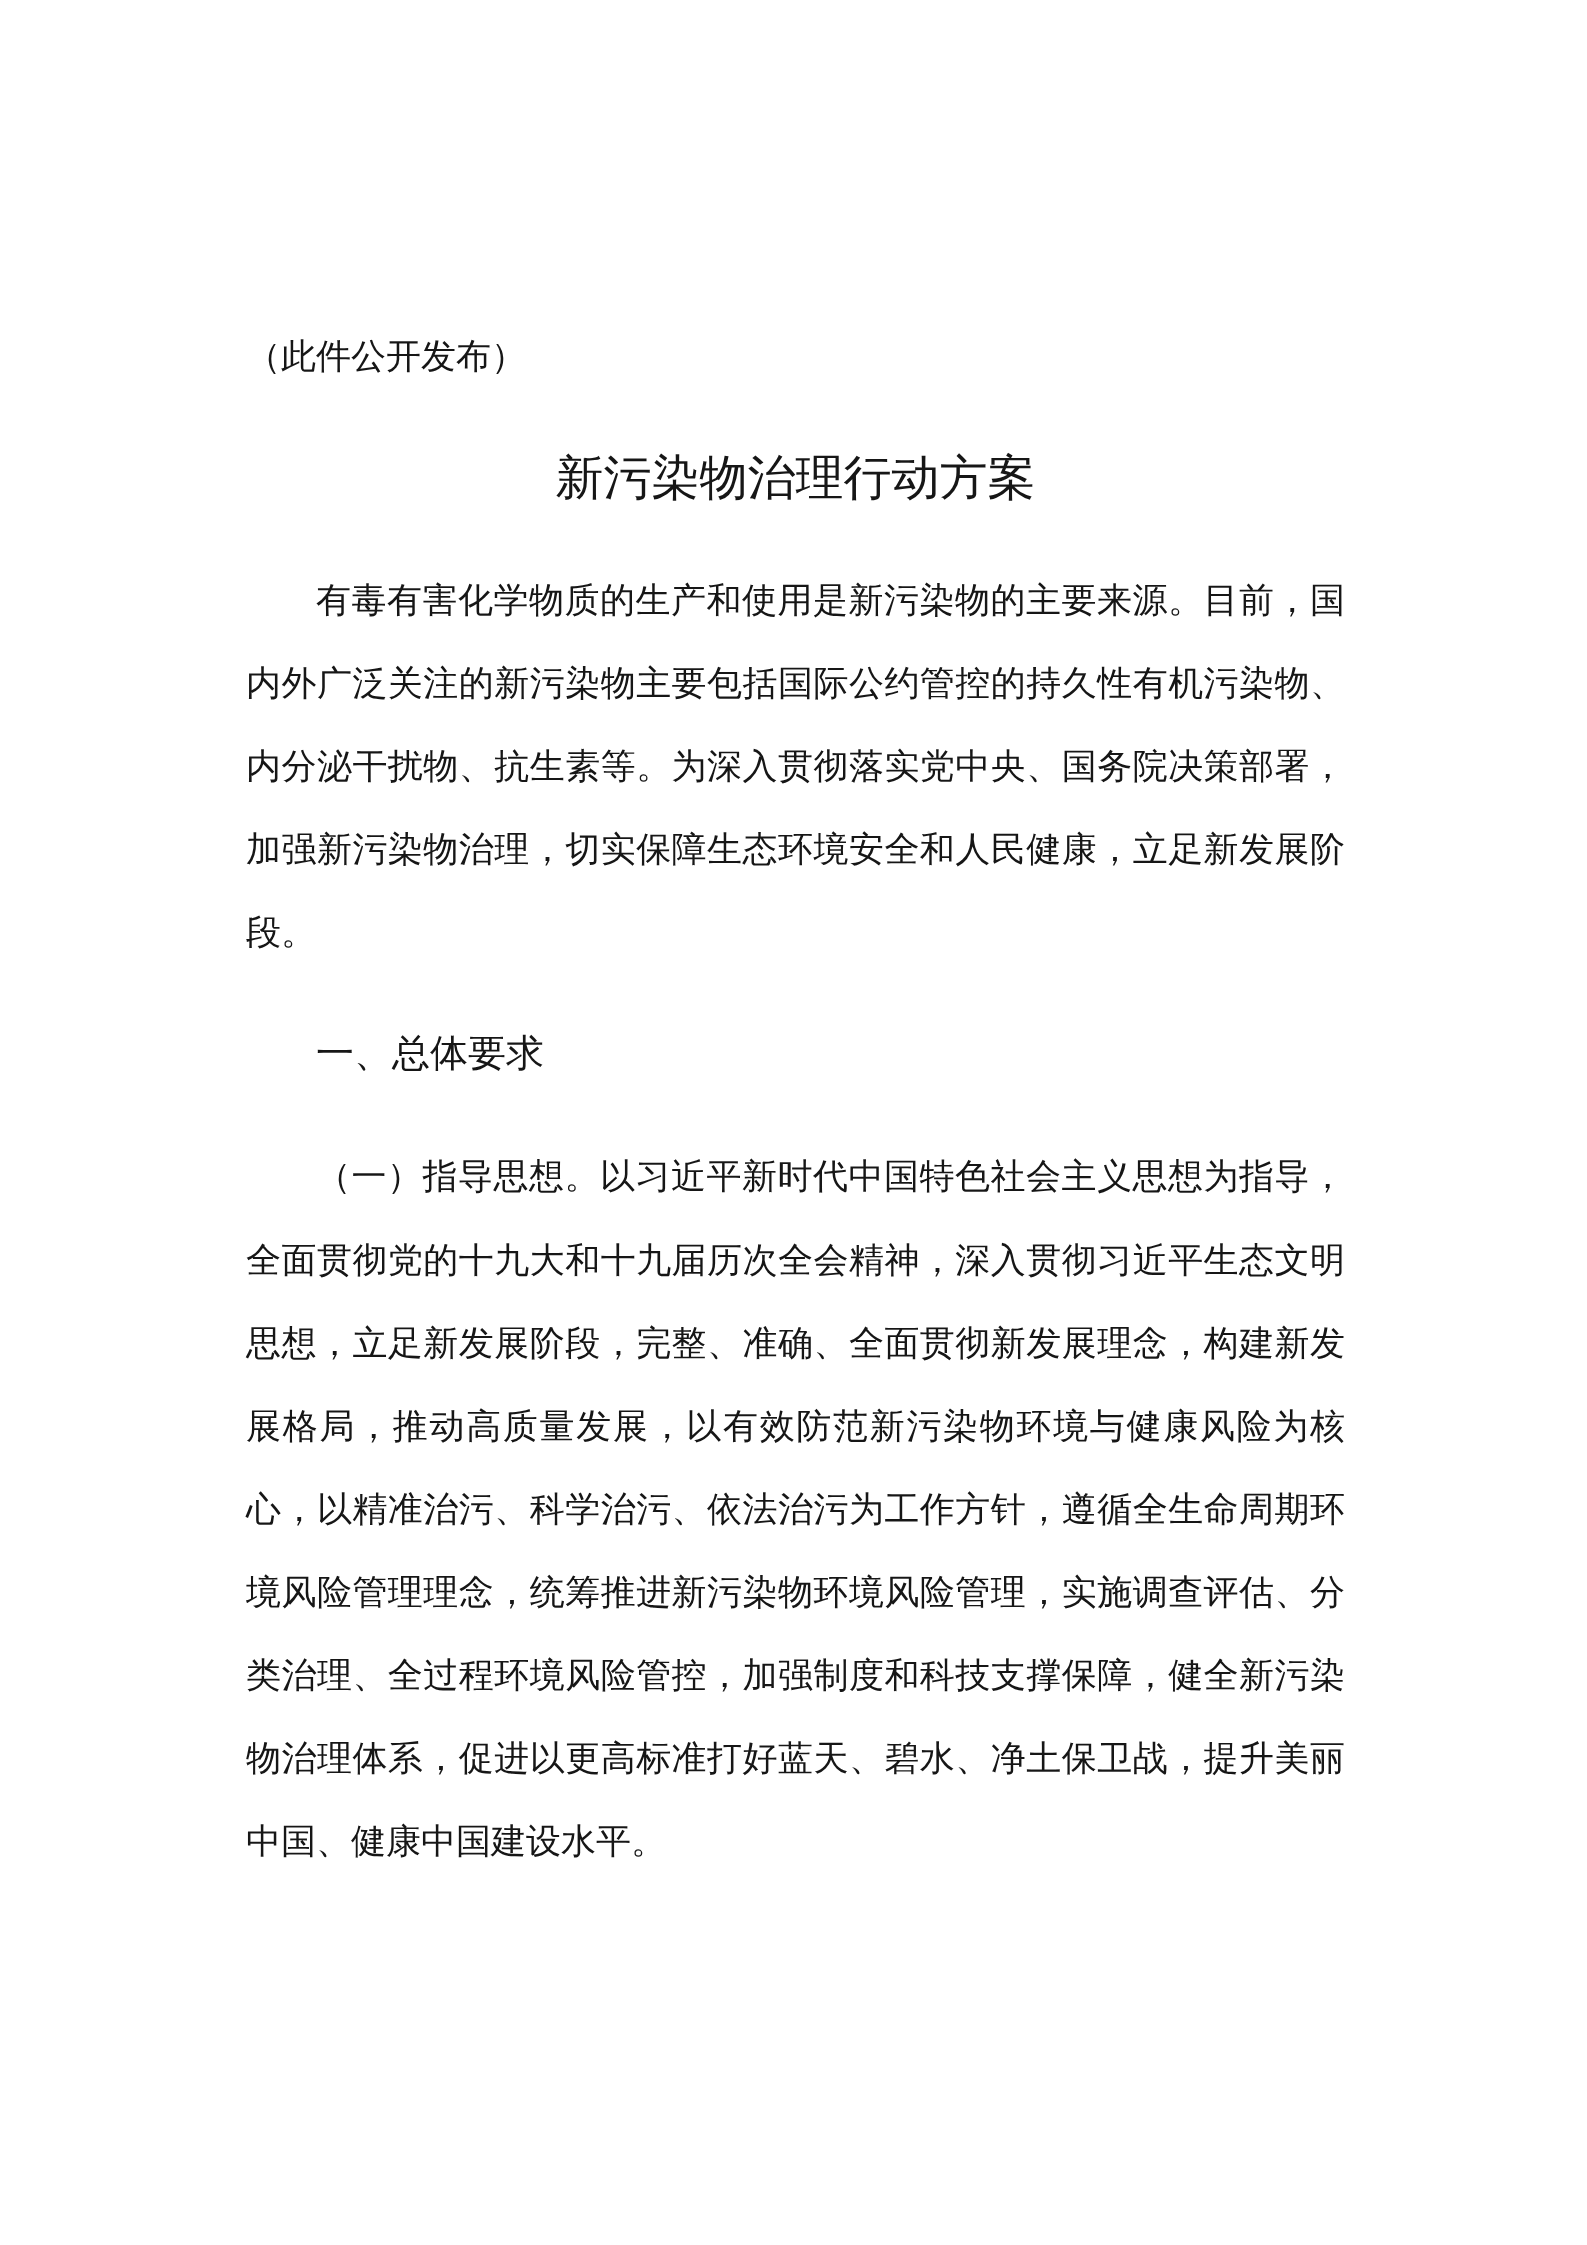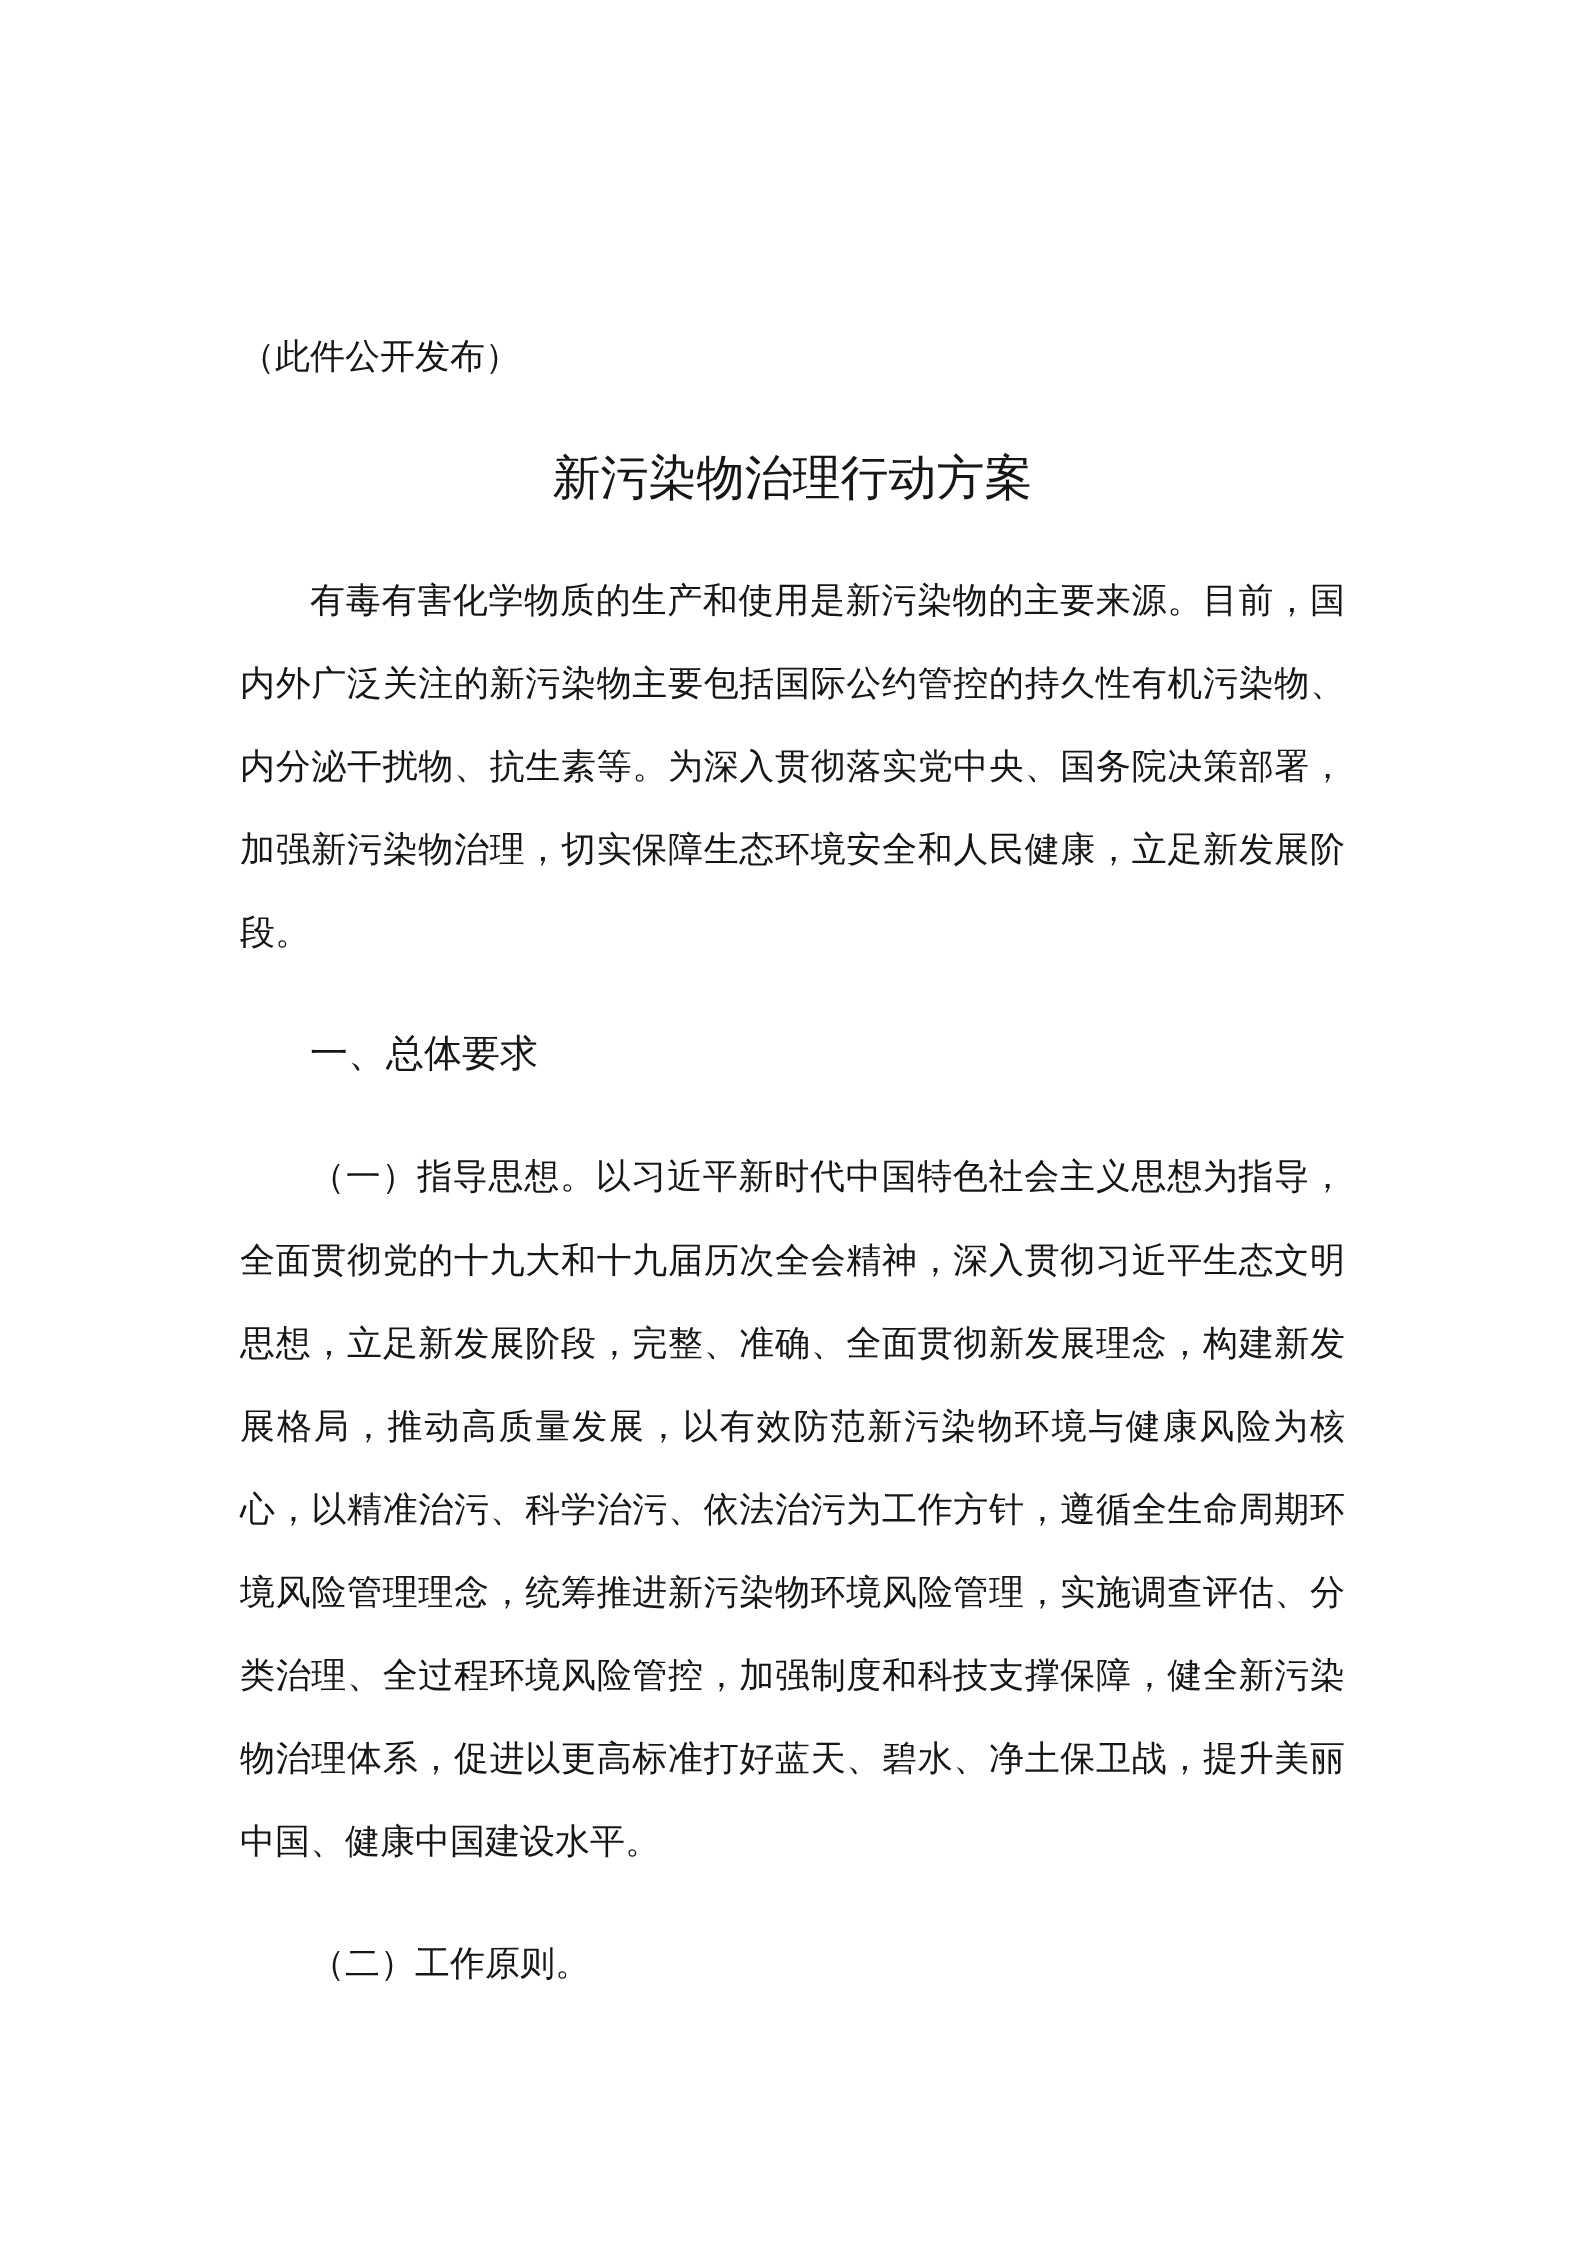--- a/index.html
+++ b/index.html
@@ -14,21 +14,21 @@
     box-sizing: border-box;
     background: #ffffff;
     color: #161616;
     font-family: "Liberation Sans", sans-serif;
     padding: 314px 242px 0 240px;
     font-size: 35px;
     line-height: 83px;
     overflow: hidden;
   }
   .page p, .page h1, .page h2 {
-    margin: 0 0 39px 0;
+    margin: 0 0 39px 6px;
     font-weight: normal;
   }
   .release-note {
     text-align: left;
     text-indent: 0;
   }
   .doc-title {
     font-size: 48px;
     font-weight: bold;
     text-align: center;
@@ -59,15 +59,14 @@
   <p class="release-note">（此件公开发布）</p>
 
   <h1 class="doc-title">新污染物治理行动方案</h1>
 
   <p class="body-para">有毒有害化学物质的生产和使用是新污染物的主要来源。目前，国内外广泛关注的新污染物主要包括国际公约管控的持久性有机污染物、内分泌干扰物、抗生素等。为深入贯彻落实党中央、国务院决策部署，加强新污染物治理，切实保障生态环境安全和人民健康，立足新发展阶段。</p>
 
   <h2 class="section-heading">一、总体要求</h2>
 
   <p class="body-para"><span class="kai">（一）指导思想。</span><span>以习近平新时代中国特色社会主义思想为指导，全面贯彻党的十九大和十九届历次全会精神，深入贯彻习近平生态文明思想，立足新发展阶段，完整、准确、全面贯彻新发展理念，构建新发展格局，推动高质量发展，以有效防范新污染物环境与健康风险为核心，以精准治污、科学治污、依法治污为工作方针，遵循全生命周期环境风险管理理念，统筹推进新污染物环境风险管理，实施调查评估、分类治理、全过程环境风险管控，加强制度和科技支撑保障，健全新污染物治理体系，促进以更高标准打好蓝天、碧水、净土保卫战，提升美丽中国、健康中国建设水平。</span></p>
 
-  <p class="body-para"><span class="kai">（二）工作原则。</span></p>
 
 </div>
 
 </body></html>

